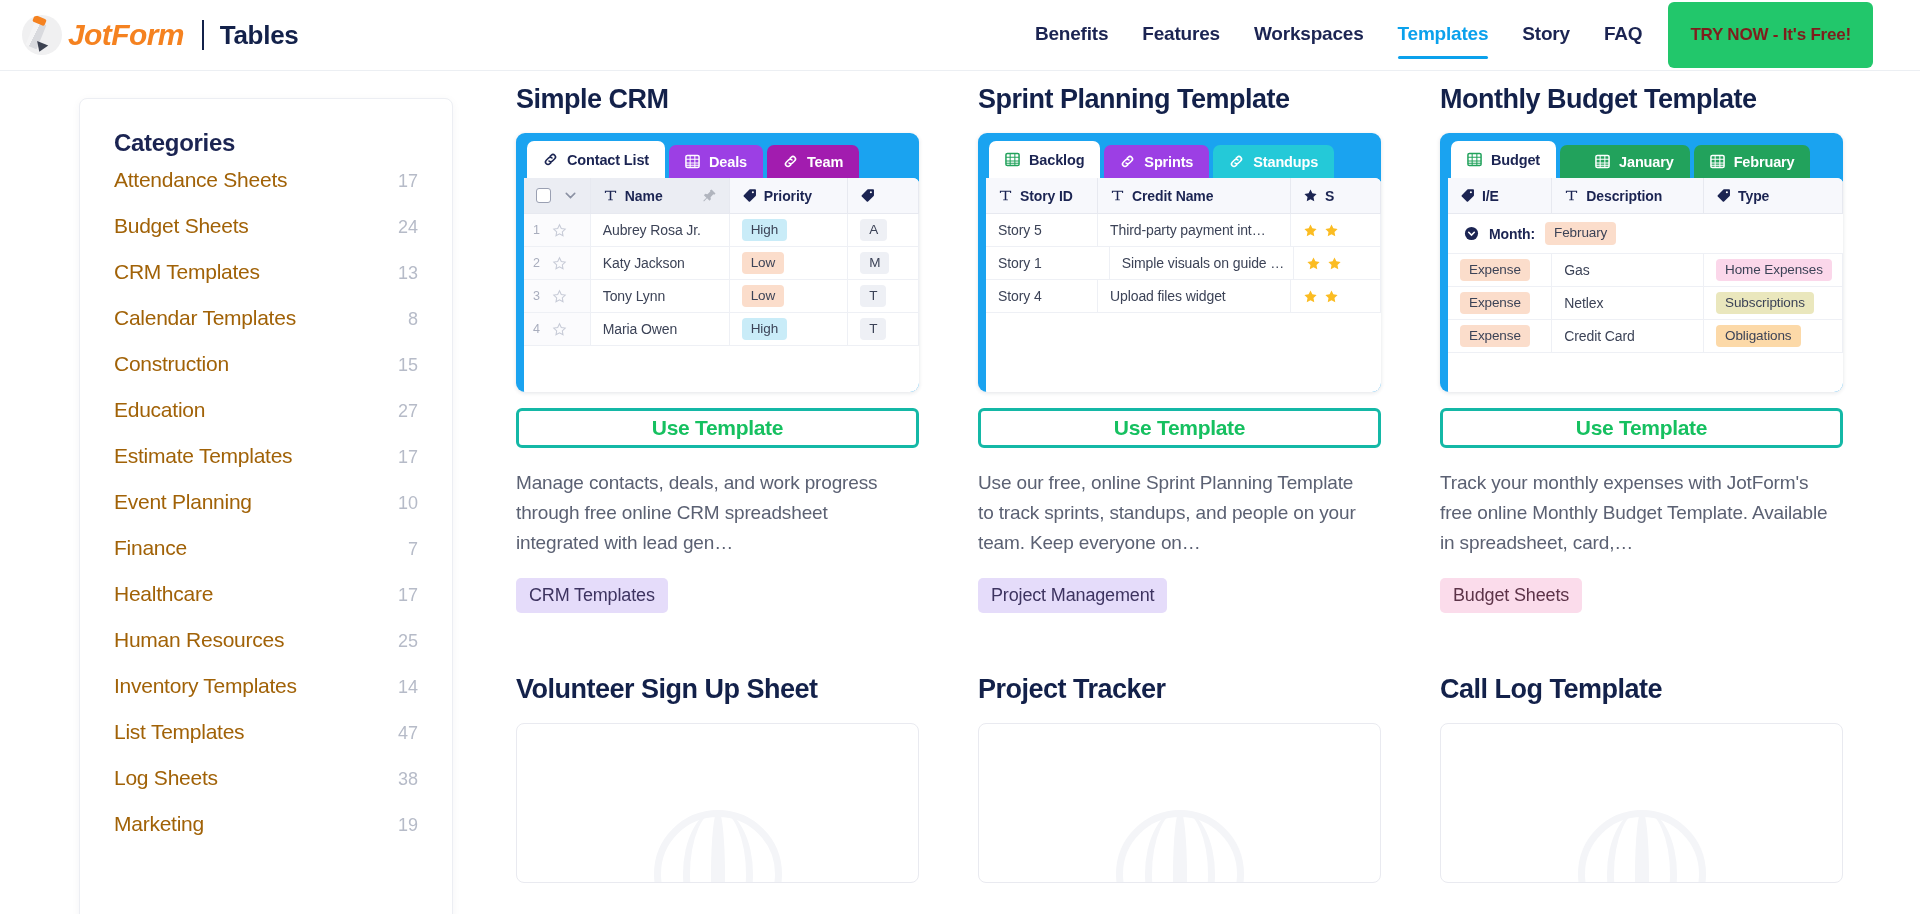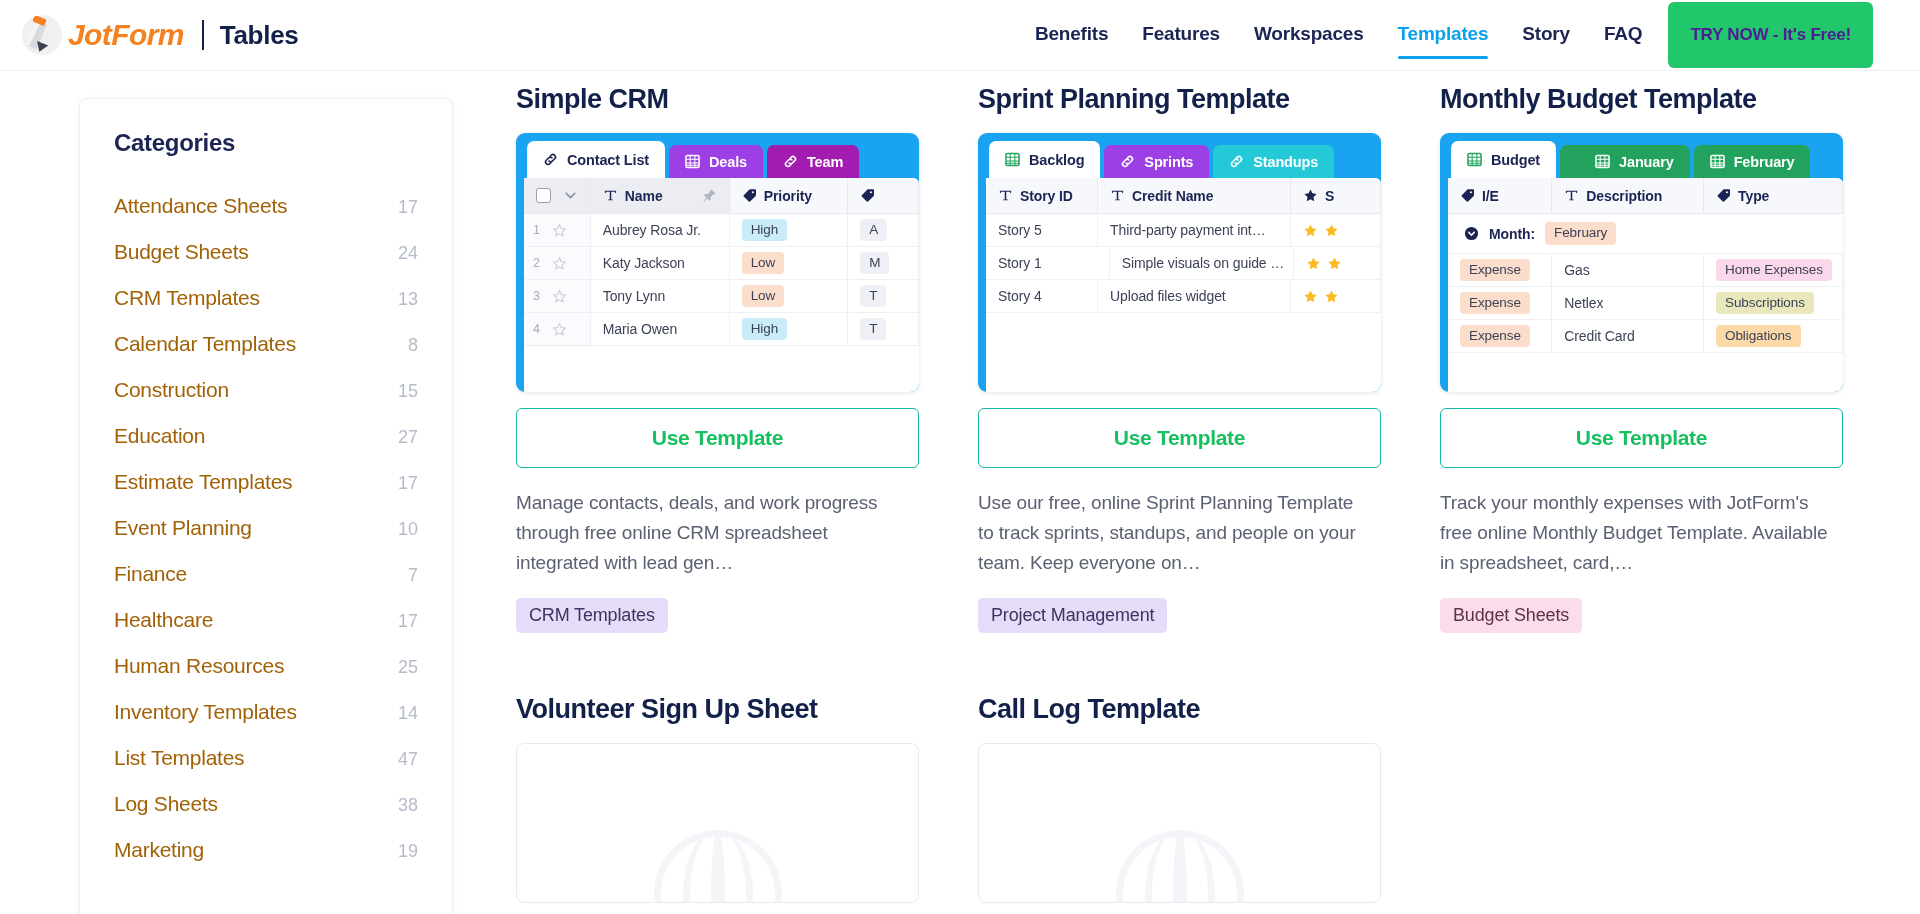--- a/index.html
+++ b/index.html
@@ -68,41 +68,41 @@
     letter-spacing: -0.2px; position: relative;
     padding: 14px 0 16px 0; cursor: pointer;
     white-space: nowrap;
   }
   .nav-item.active { color: #0aa1ec; }
   .nav-item.active::after {
     content: ""; position: absolute; left: 0; right: 0; bottom: 2px;
     height: 3px; background: #0aa1ec; border-radius: 2px;
   }
   .cta {
-    background: #22c76b; color: #4c1d95;
+    background: #22c76b; color: #7f1d1d;
     font-size: 17px; font-weight: 700; letter-spacing: -0.2px;
     border: none; border-radius: 6px;
     padding: 23px 22px; cursor: pointer;
     white-space: nowrap;
     text-align: right;
   }
 
   
   .sidebar {
     position: absolute; top: 98px; left: 79px;
     width: 374px; height: 1100px;
     background: #ffffff;
     border: 1px solid #eceef3;
     border-radius: 8px;
     box-shadow: 0 2px 10px rgba(20,30,60,.045);
     padding: 30px 34px 0 34px;
   }
   .sidebar h2 {
     font-size: 24px; font-weight: 700; color: #1b2452;
-    letter-spacing: -0.3px; margin-bottom: 26px;
+    letter-spacing: -0.3px; 
   }
   .cat {
     display: flex; align-items: baseline; justify-content: space-between;
     padding: 11px 0; cursor: pointer;
   }
   .cat-label { font-size: 21px; color: #a16207; letter-spacing: -0.25px; }
   .cat-count { font-size: 18px; color: #b6bbc8; }
 
   
   .main {
@@ -165,22 +165,22 @@
   .cell.num { background: #fbfbfd; color: #a8adbd; font-size: 12.5px;
               gap: 12px; padding: 0 9px; }
   .pill { border-radius: 4px; padding: 3px 9px; font-size: 13.5px; line-height: 1.25; }
   .chk {
     width: 15px; height: 15px; border: 1.8px solid #9aa0b2; border-radius: 3px;
     background: #fff; display: inline-block;
   }
 
   
   .use-btn {
-    width: 403px; height: 60px; margin-top: 16px;
-    border: 1px solid #14b8a6; border-radius: 6px;
+    width: 403px; height: 40px; margin-top: 16px;
+    border: 3px solid #14b8a6; border-radius: 6px;
     background: #ffffff; color: #16c060;
     font-size: 21px; font-weight: 700; letter-spacing: -0.3px;
     cursor: pointer;
   }
   .desc {
     margin-top: 20px; width: 388px;
     font-size: 19px; line-height: 30px; color: #5b6173;
     letter-spacing: -0.15px;
   }
   .tag {
@@ -617,19 +617,25 @@
      <span class="tag pink">Budget Sheets</span></div>
     </div>
   <div class="grid card-row2" id="grid-row2">
       <div>
         <div class="card-title">Volunteer Sign Up Sheet</div>
      <div class="ph">
        <div class="ph-globe"></div>
      </div>
       </div>
       <div>
+        <div class="card-title">Project Tracker</div>
+     <div class="ph">
+       <div class="ph-globe"></div>
+     </div>
+      </div>
+      <div>
         <div class="card-title">Call Log Template</div>
      <div class="ph">
        <div class="ph-globe"></div>
      </div>
       </div>
     </div>
 </main>
 
 </body></html>

